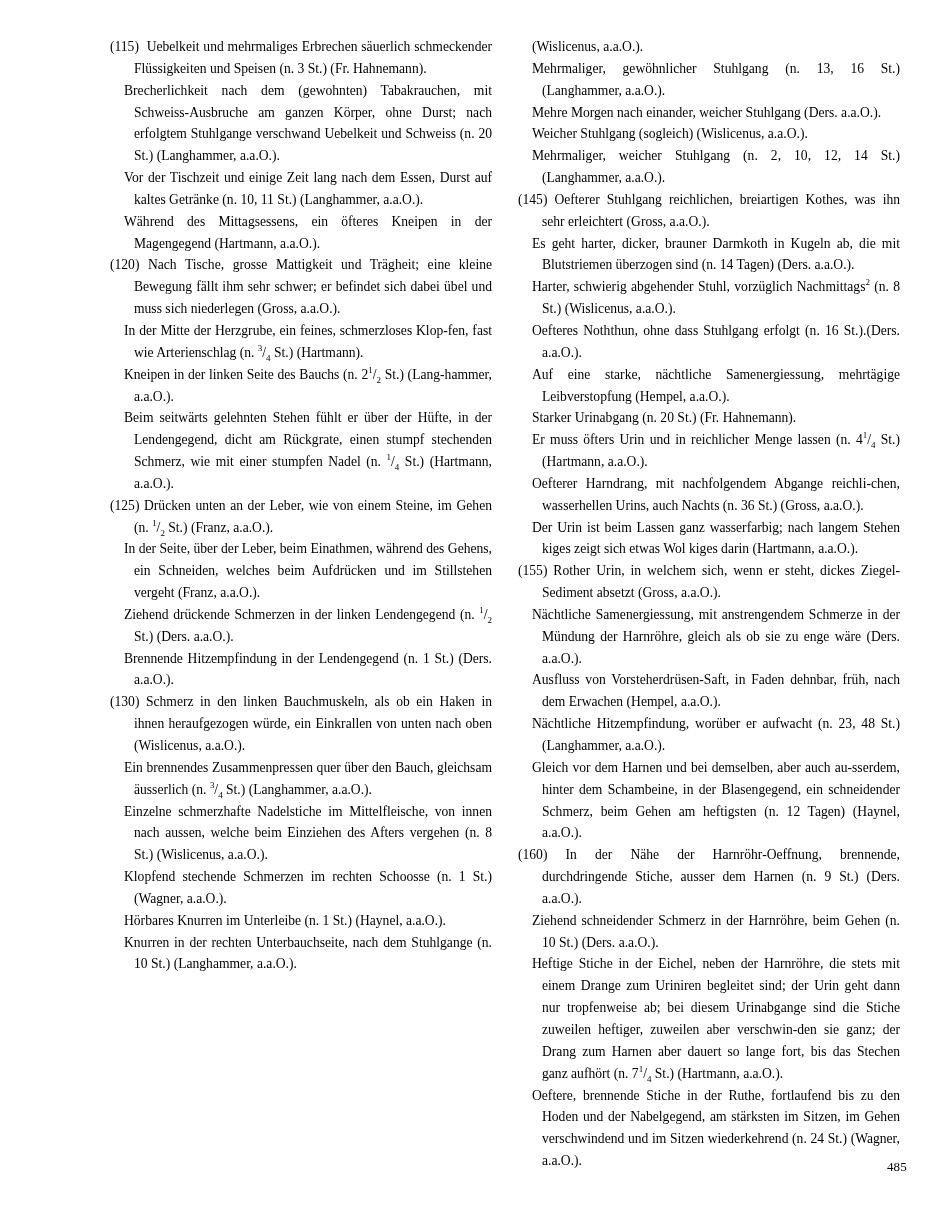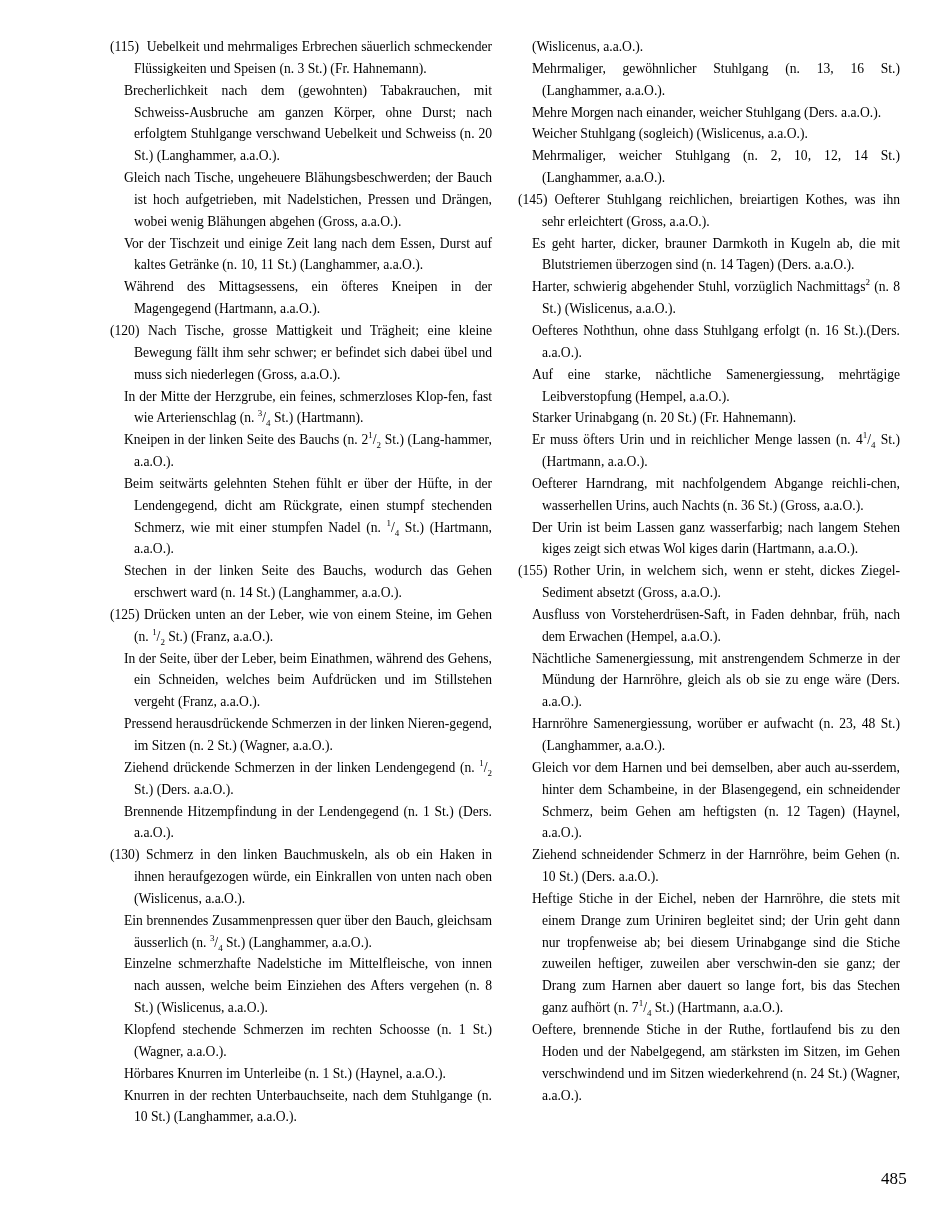--- a/index.html
+++ b/index.html
@@ -62,46 +62,43 @@
   }
   .sub {
     font-size: 0.66em;
     vertical-align: sub;
     line-height: 0;
   }
   .frac { white-space: nowrap; }
   #folio {
     position: absolute;
     right: 28px;
-    bottom: 14px;
-    font-size: 17px;
+    bottom: 28px;
+    font-size: 13px;
     letter-spacing: 0.2px;
   }
 </style>
 </head>
 <body>
 
 <div id="page">
 
   <div id="columns">
 
     <div class="column" id="col-left">
         <p class="entry numbered">(115)&nbsp;&nbsp;Uebelkeit und mehrmaliges Erbrechen säuerlich schmeckender Flüssigkeiten und Speisen (n. 3 St.) <span class="it">(Fr. Hahnemann).</span></p>
         <p class="entry plain">Brecherlichkeit nach dem (gewohnten) Tabakrauchen, mit Schweiss-Ausbruche am ganzen Körper, ohne Durst; nach erfolgtem Stuhlgange verschwand Uebelkeit und Schweiss (n. 20 St.) (<span class="it">Langhammer,</span> a.a.O.).</p>
-        <p class="entry plain">Gleich nach Tische, ungeheuere Blähungsbeschwerden; der Bauch ist hoch aufgetrieben, mit Nadelstichen, Pressen und Drängen, wobei wenig Blähungen abgehen (<span class="it">Gross,</span> a.a.O.).</p>
         <p class="entry plain">Vor der Tischzeit und einige Zeit lang nach dem Essen, Durst auf kaltes Getränke (n. 10, 11 St.) (<span class="it">Langhammer,</span> a.a.O.).</p>
         <p class="entry plain">Während des Mittagsessens, ein öfteres Kneipen in der Magengegend (<span class="it">Hartmann,</span> a.a.O.).</p>
         <p class="entry numbered">(120) Nach Tische, grosse Mattigkeit und Trägheit; eine kleine Bewegung fällt ihm sehr schwer; er befindet sich dabei übel und muss sich niederlegen (<span class="it">Gross,</span> a.a.O.).</p>
         <p class="entry plain">In der Mitte der Herzgrube, ein feines, schmerzloses Klop-fen, fast wie Arterienschlag (n. <span class="frac"><span class="sup">3</span>/<span class="sub">4</span></span> St.) <span class="it">(Hartmann).</span></p>
         <p class="entry plain">Kneipen in der linken Seite des Bauchs (n. <span class="frac">2<span class="sup">1</span>/<span class="sub">2</span></span> St.) (<span class="it">Lang-hammer,</span> a.a.O.).</p>
         <p class="entry plain">Beim seitwärts gelehnten Stehen fühlt er über der Hüfte, in der Lendengegend, dicht am Rückgrate, einen stumpf stechenden Schmerz, wie mit einer stumpfen Nadel (n. <span class="frac"><span class="sup">1</span>/<span class="sub">4</span></span> St.) (<span class="it">Hartmann,</span> a.a.O.).</p>
-        <p class="entry plain">Stechen in der linken Seite des Bauchs, wodurch das Gehen erschwert ward (n. 14 St.) (<span class="it">Langhammer,</span> a.a.O.).</p>
         <p class="entry numbered">(125) Drücken unten an der Leber, wie von einem Steine, im Gehen (n. <span class="frac"><span class="sup">1</span>/<span class="sub">2</span></span> St.) (<span class="it">Franz,</span> a.a.O.).</p>
         <p class="entry plain">In der Seite, über der Leber, beim Einathmen, während des Gehens, ein Schneiden, welches beim Aufdrücken und im Stillstehen vergeht (<span class="it">Franz,</span> a.a.O.).</p>
-        <p class="entry plain">Pressend herausdrückende Schmerzen in der linken Nieren-gegend, im Sitzen (n. 2 St.) (<span class="it">Wagner,</span> a.a.O.).</p>
         <p class="entry plain">Ziehend drückende Schmerzen in der linken Lendengegend (n. <span class="frac"><span class="sup">1</span>/<span class="sub">2</span></span> St.) (Ders. a.a.O.).</p>
         <p class="entry plain">Brennende Hitzempfindung in der Lendengegend (n. 1 St.) (Ders. a.a.O.).</p>
         <p class="entry numbered">(130) Schmerz in den linken Bauchmuskeln, als ob ein Haken in ihnen heraufgezogen würde, ein Einkrallen von unten nach oben (<span class="it">Wislicenus,</span> a.a.O.).</p>
         <p class="entry plain">Ein brennendes Zusammenpressen quer über den Bauch, gleichsam äusserlich (n. <span class="frac"><span class="sup">3</span>/<span class="sub">4</span></span> St.) (<span class="it">Langhammer,</span> a.a.O.).</p>
         <p class="entry plain">Einzelne schmerzhafte Nadelstiche im Mittelfleische, von innen nach aussen, welche beim Einziehen des Afters vergehen (n. 8 St.) (<span class="it">Wislicenus,</span> a.a.O.).</p>
         <p class="entry plain">Klopfend stechende Schmerzen im rechten Schoosse (n. 1 St.) (<span class="it">Wagner,</span> a.a.O.).</p>
         <p class="entry plain">Hörbares Knurren im Unterleibe (n. 1 St.) (<span class="it">Haynel,</span> a.a.O.).</p>
         <p class="entry plain">Knurren in der rechten Unterbauchseite, nach dem Stuhlgange (n. 10 St.) (<span class="it">Langhammer,</span> a.a.O.).</p>
       </div>
 
@@ -114,24 +111,25 @@
         <p class="entry numbered">(145) Oefterer Stuhlgang reichlichen, breiartigen Kothes, was ihn sehr erleichtert (<span class="it">Gross,</span> a.a.O.).</p>
         <p class="entry plain">Es geht harter, dicker, brauner Darmkoth in Kugeln ab, die mit Blutstriemen überzogen sind (n. 14 Tagen) (Ders. a.a.O.).</p>
         <p class="entry plain">Harter, schwierig abgehender Stuhl, vorzüglich Nachmittags<span class="sup">2</span> (n. 8 St.) (<span class="it">Wislicenus,</span> a.a.O.).</p>
         <p class="entry plain">Oefteres Noththun, ohne dass Stuhlgang erfolgt (n. 16 St.).(Ders. a.a.O.).</p>
         <p class="entry plain">Auf eine starke, nächtliche Samenergiessung, mehrtägige Leibverstopfung (<span class="it">Hempel,</span> a.a.O.).</p>
         <p class="entry plain">Starker Urinabgang (n. 20 St.) <span class="it">(Fr. Hahnemann).</span></p>
         <p class="entry plain"><span class="it">Er muss öfters Urin und in reichlicher Menge lassen</span> (n. <span class="frac">4<span class="sup">1</span>/<span class="sub">4</span></span> St.) (<span class="it">Hartmann,</span> a.a.O.).</p>
         <p class="entry plain">Oefterer Harndrang, mit nachfolgendem Abgange reichli-chen, wasserhellen Urins, auch Nachts (n. 36 St.) (<span class="it">Gross,</span> a.a.O.).</p>
         <p class="entry plain"><span class="it">Der Urin ist beim Lassen ganz wasserfarbig; nach langem Stehen kiges zeigt sich etwas Wol kiges darin (Hartmann,</span> a.a.O.).</p>
         <p class="entry numbered">(155) Rother Urin, in welchem sich, wenn er steht, dickes Ziegel-Sediment absetzt (<span class="it">Gross,</span> a.a.O.).</p>
+        <p class="entry plain">Nächtliche Samenergiessung, mit anstrengendem Schmerze in der Mündung der Harnröhre, gleich als ob sie zu enge wäre (Ders. a.a.O.).</p>
         <p class="entry plain">Ausfluss von Vorsteherdrüsen-Saft, in Faden dehnbar, früh, nach dem Erwachen (<span class="it">Hempel,</span> a.a.O.).</p>
-        <p class="entry plain">Nächtliche Samenergiessung, mit anstrengendem Schmerze in der Mündung der Harnröhre, gleich als ob sie zu enge wäre (Ders. a.a.O.).</p>
-        <p class="entry plain"><span class="it">Harnröhre Samenergiessung,</span> worüber er aufwacht (n. 23, 48 St.) (<span class="it">Langhammer,</span> a.a.O.).</p>
+        <p class="entry plain"><span class="it">Nächtliche Hitzempfindung,</span> worüber er aufwacht (n. 23, 48 St.) (<span class="it">Langhammer,</span> a.a.O.).</p>
         <p class="entry plain">Gleich vor dem Harnen und bei demselben, aber auch au-sserdem, hinter dem Schambeine, in der Blasengegend, ein schneidender Schmerz, beim Gehen am heftigsten (n. 12 Tagen) (<span class="it">Haynel,</span> a.a.O.).</p>
+        <p class="entry numbered">(160) In der Nähe der Harnröhr-Oeffnung, brennende, durchdringende Stiche, ausser dem Harnen (n. 9 St.) (Ders. a.a.O.).</p>
         <p class="entry plain">Ziehend schneidender Schmerz in der Harnröhre, beim Gehen (n. 10 St.) (Ders. a.a.O.).</p>
         <p class="entry plain">Heftige Stiche in der Eichel, neben der Harnröhre, die stets mit einem Drange zum Uriniren begleitet sind; der Urin geht dann nur tropfenweise ab; bei diesem Urinabgange sind die Stiche zuweilen heftiger, zuweilen aber verschwin-den sie ganz; der Drang zum Harnen aber dauert so lange fort, bis das Stechen ganz aufhört (n. <span class="frac">7<span class="sup">1</span>/<span class="sub">4</span></span> St.) (<span class="it">Hartmann,</span> a.a.O.).</p>
         <p class="entry plain">Oeftere, brennende Stiche in der Ruthe, fortlaufend bis zu den Hoden und der Nabelgegend, am stärksten im Sitzen, im Gehen verschwindend und im Sitzen wiederkehrend (n. 24 St.) (<span class="it">Wagner,</span> a.a.O.).</p>
       </div>
 
   </div>
 
   <div id="folio">485</div>
 
 </div>

